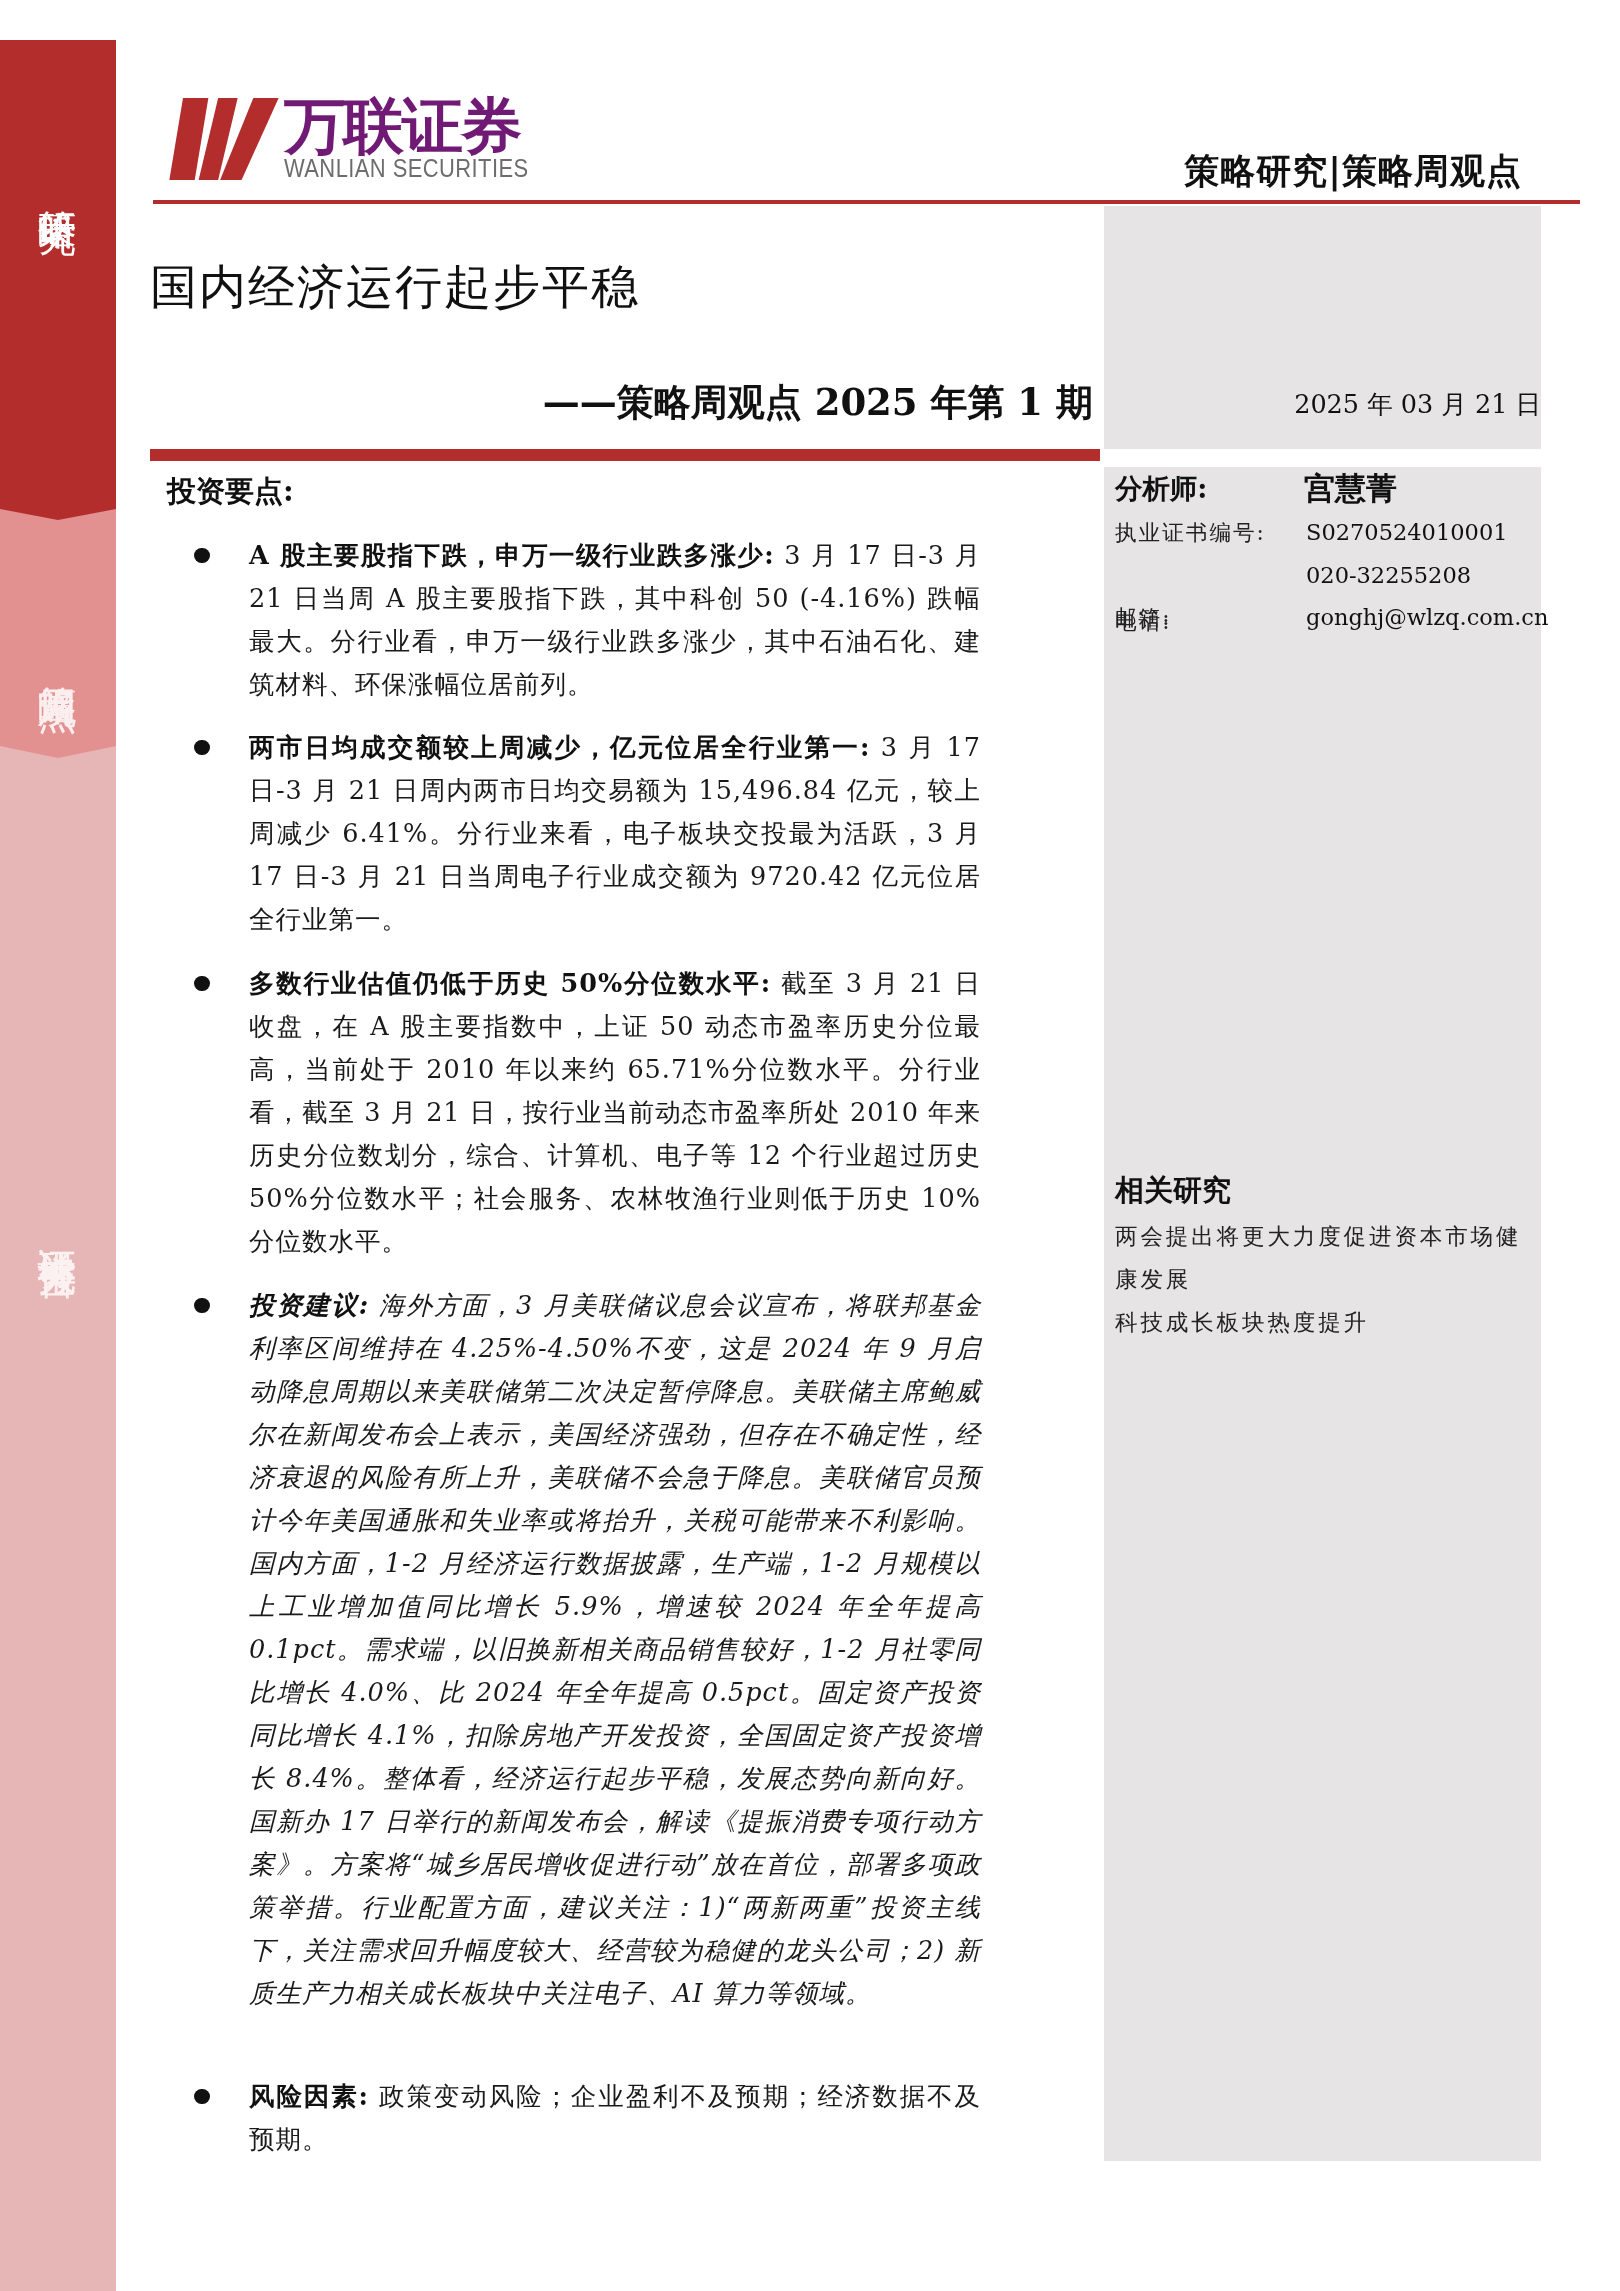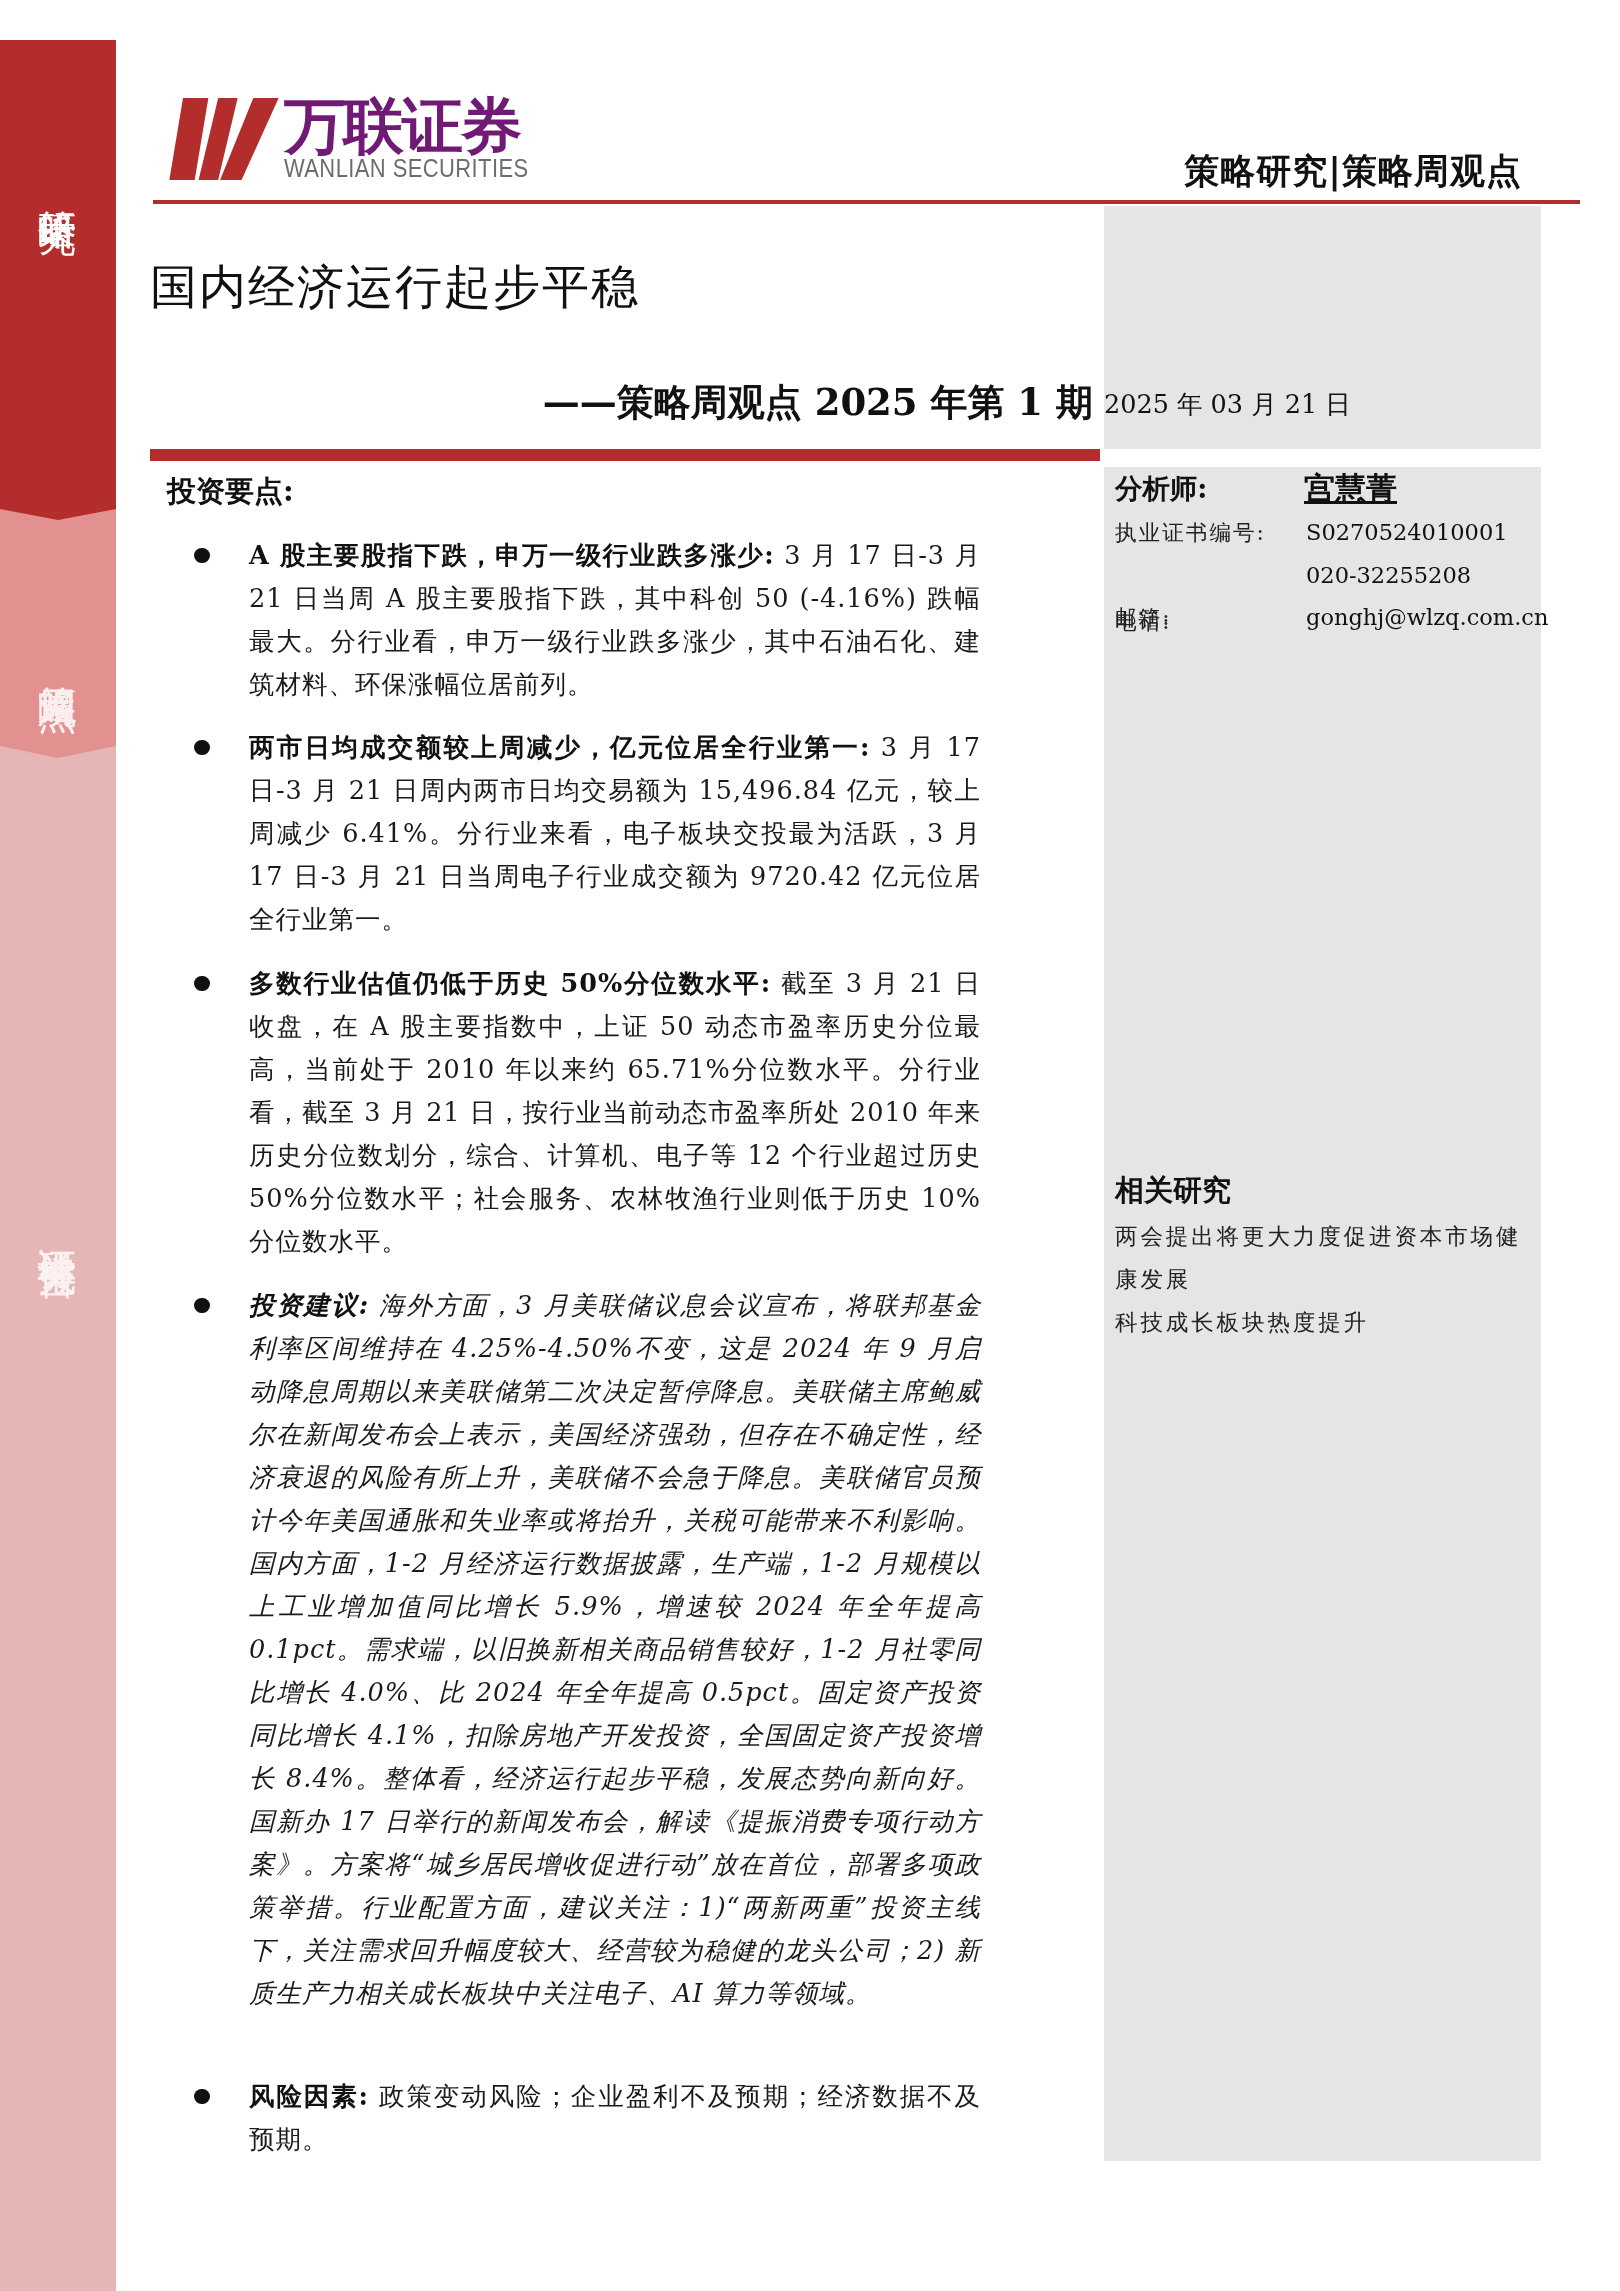--- a/index.html
+++ b/index.html
@@ -35,32 +35,32 @@
              font-size:25.5px; color:#6d6d6d; letter-spacing:0.5px; line-height:27.4px; transform:scaleX(0.86); transform-origin:left; }
 
   .hdr-right { right:98px; top:149px; font-size:35px; font-weight:bold; color:#111; line-height:43px; letter-spacing:1px; }
   .hdr-line { left:153px; top:200px; width:1427px; height:3.9px; background:#b32d2d; }
 
   .gray-top { left:1104px; top:206px; width:437px; height:243px; background:#e6e4e5; }
   .gray-main { left:1104px; top:467px; width:437px; height:1694px; background:#e6e4e5; }
 
   .title { left:150px; width:950px; top:257px; text-align:left; font-size:47px; line-height:59px; color:#111; letter-spacing:2px; }
   .subtitle { left:150px; width:943px; top:378px; text-align:right; font-size:37px; font-weight:bold; line-height:49px; }
-  .date { left:1104px; width:437px; top:387px; text-align:left; font-size:25.5px; line-height:35px; }
+  .date { left:1104px; width:437px; top:387px; text-align:right; font-size:25.5px; line-height:35px; }
   .red-bar { left:150px; top:449px; width:950px; height:11.8px; background:#b32d2d; }
 
   .kp-title { left:167px; top:470px; font-size:29px; font-weight:bold; line-height:43px; }
 
   .bullet { position:absolute; left:167px; width:814px; }
   .bullet .dot { position:absolute; left:27.4px; top:13.7px; width:15.7px; height:15.7px; border-radius:50%; background:#111; }
   .bullet p { margin:0 0 0 82px; font-size:25.5px; line-height:43px; text-align:justify; letter-spacing:1px; color:#1a1a1a; }
   .bullet b { font-weight:bold; color:#111; }
 
   .an-label { left:1115px; font-size:27.4px; font-weight:bold; line-height:39px; }
-  .an-name { left:1304px; font-size:31px; font-weight:bold; line-height:39px;text-decoration:underline; }
+  .an-name { left:1304px; font-size:31px; font-weight:bold; line-height:39px; }
   .an-k { left:1115px; font-size:21.6px; line-height:31px; color:#222; letter-spacing:2px; }
   .an-v { left:1306px; font-size:22.5px; line-height:31px; color:#111; }
 
   .rel-title { left:1115px; top:1171px; font-size:29px; font-weight:bold; line-height:39px; }
   .rel-list { left:1115px; top:1215px; width:421px; }
   .rel-item { font-size:22.5px; line-height:43px; color:#222; letter-spacing:2.9px; }
 </style>
 </head>
 <body>
 

